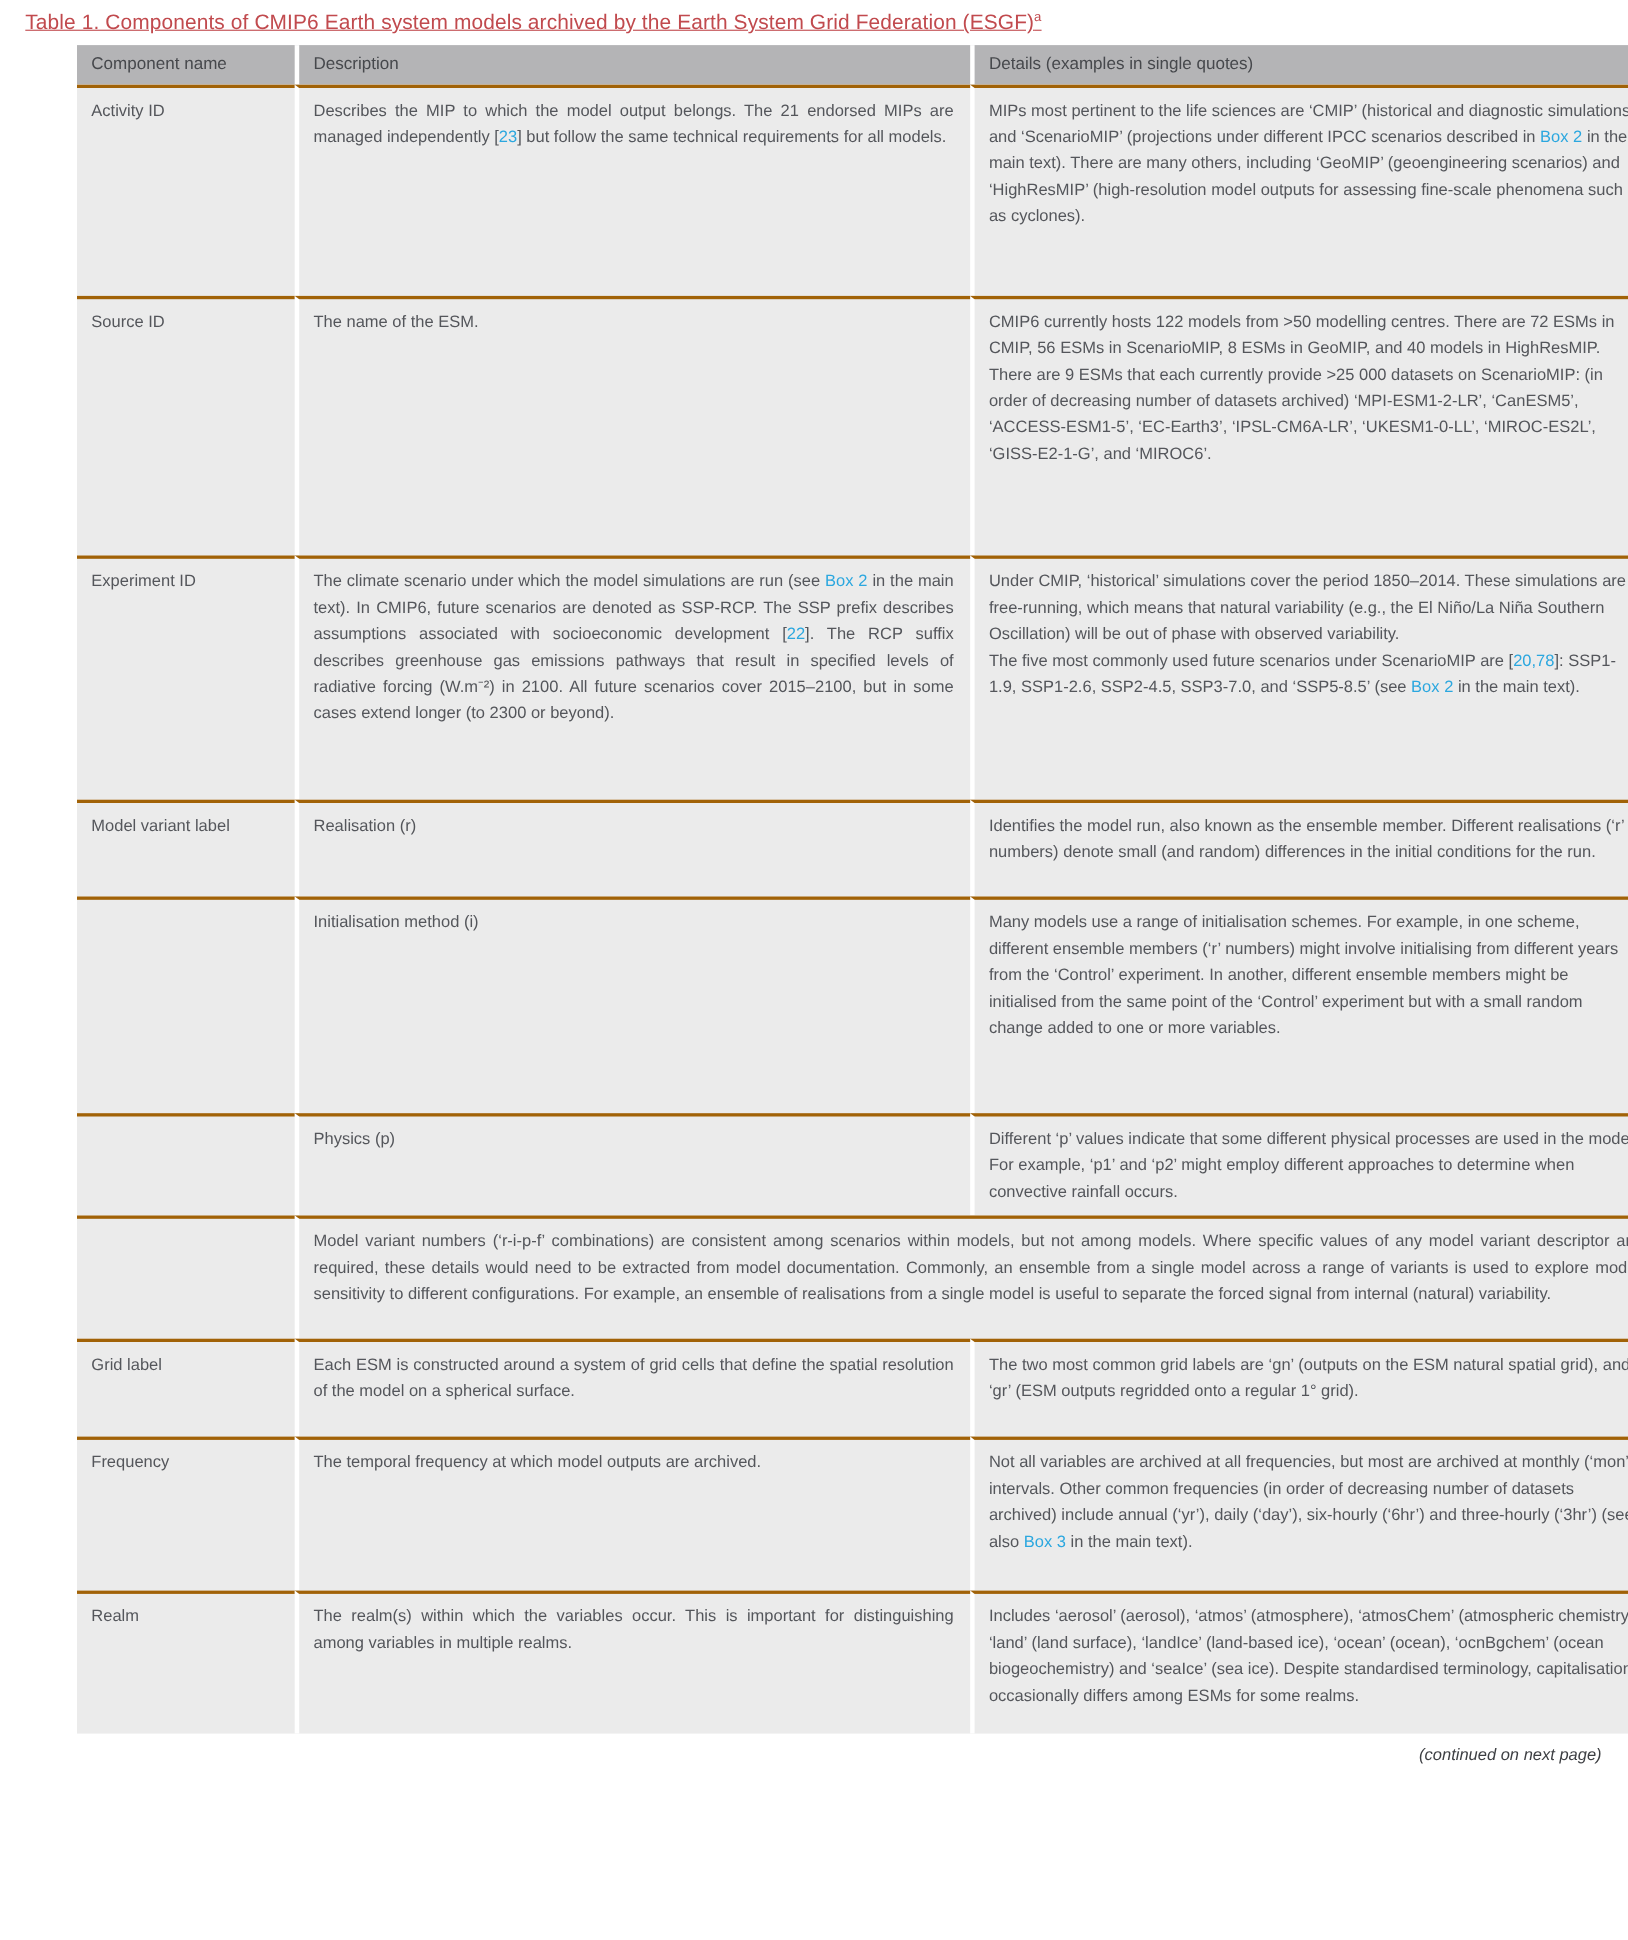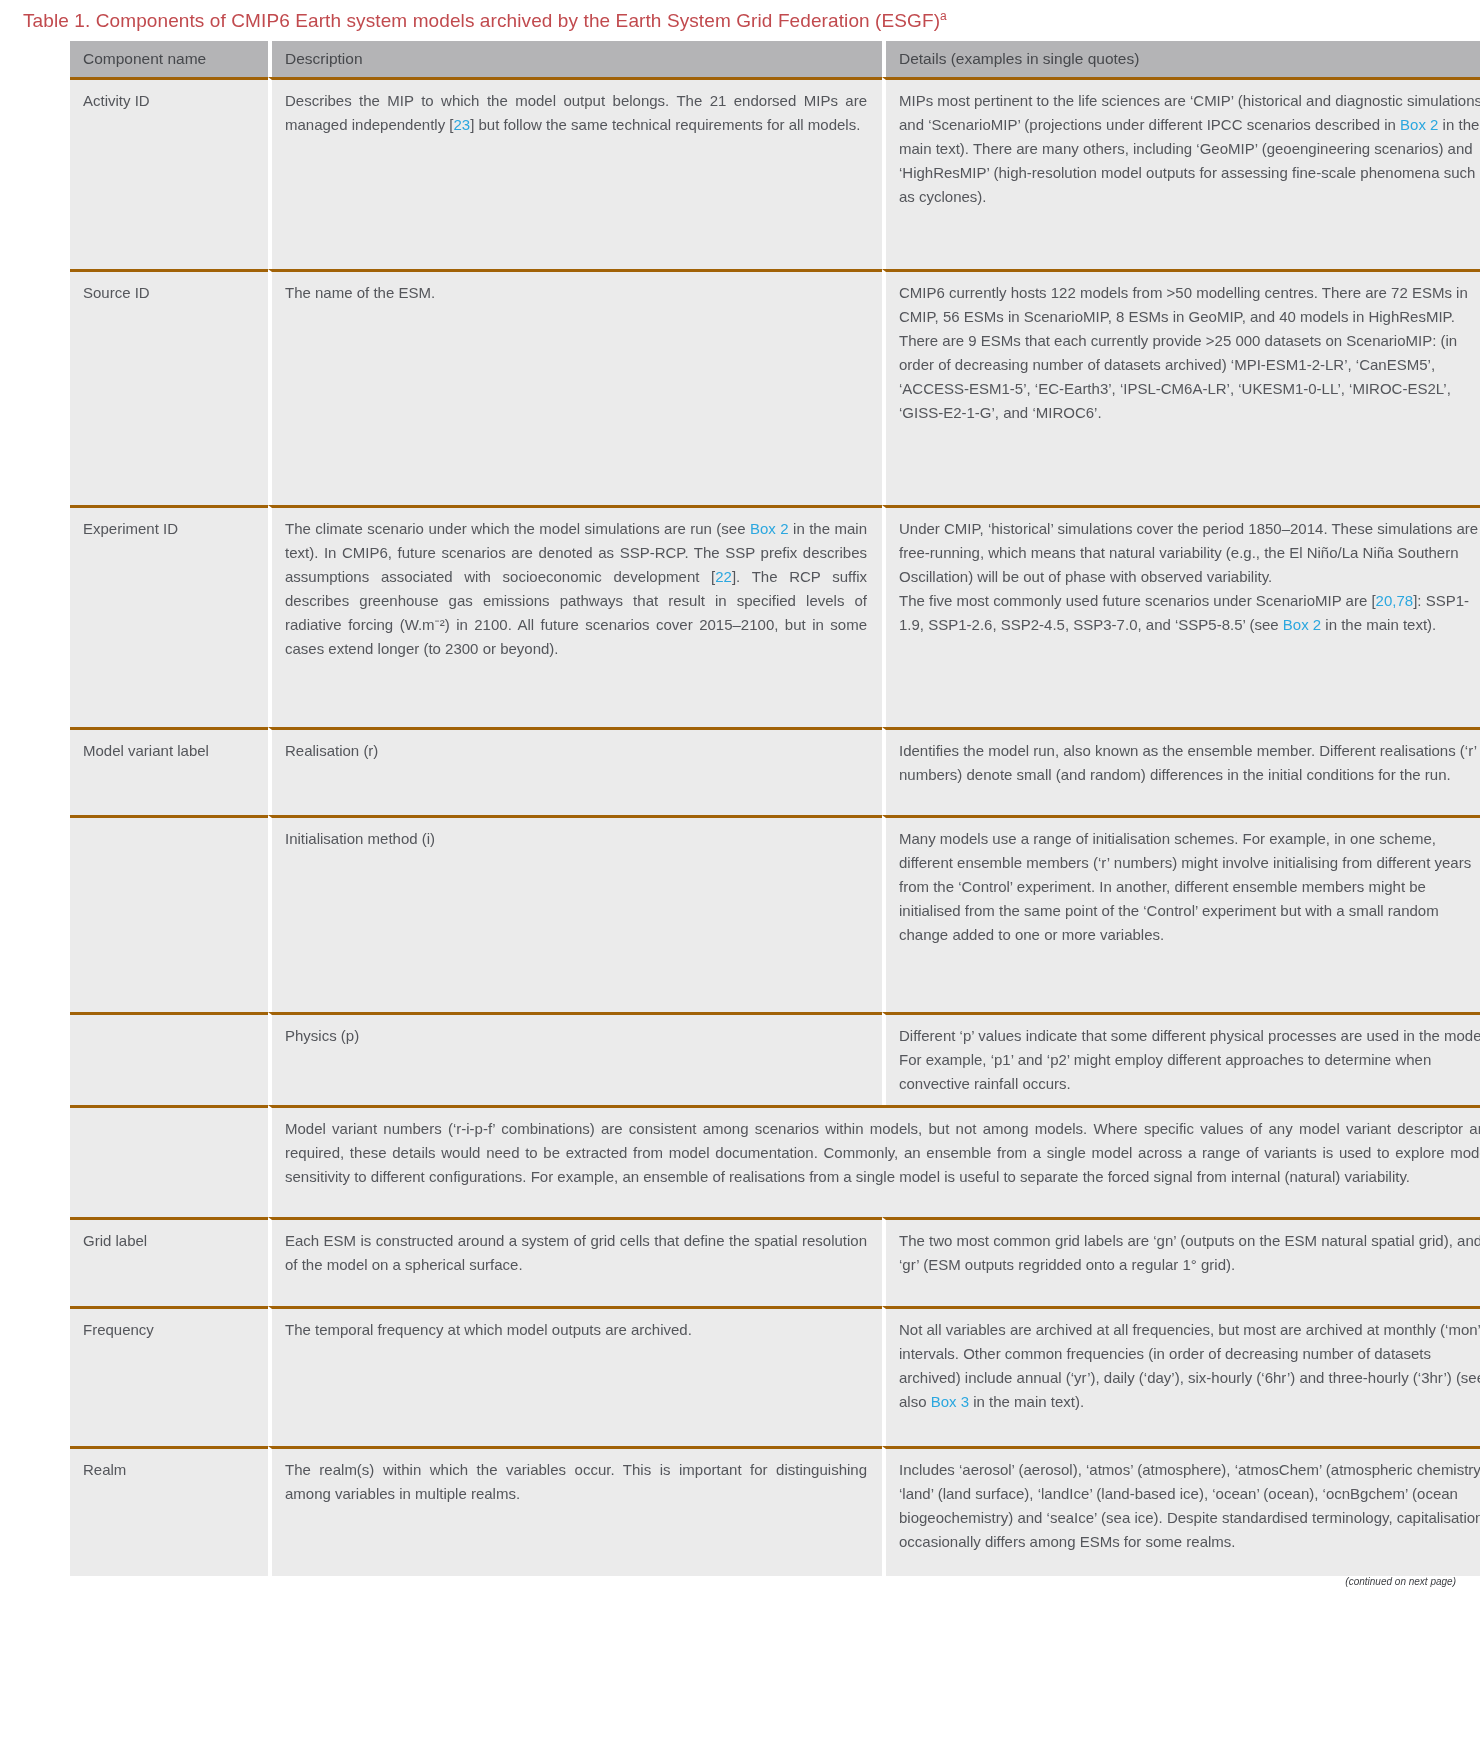--- a/index.html
+++ b/index.html
@@ -17,20 +17,21 @@
     font-family: "Liberation Sans", sans-serif;
     color: var(--text-dark);
   }
   .page { padding: 8px 22px 0 22px; }
   .table-title {
     color: var(--title-red);
     font-size: 19px;
     font-weight: 400;
     margin: 2px 0 9px 1px;
     letter-spacing: 0.1px;
+    text-decoration: underline;
   }
   .table-title .sup {
     font-size: 12px;
     vertical-align: super;
     line-height: 0;
   }
   table.esgf-table {
     border-collapse: separate;
     border-spacing: 0;
     table-layout: fixed;
@@ -73,23 +74,23 @@
   tr.h-r5 { height: 90px; margin-top: 12px; }
   tr.h-r6 { height: 90px; }
   tr.h-note { height: 112px; }
   tr.h-r7 { height: 89px; }
   tr.h-r8 { height: 140px; }
   tr.h-r9 { height: 130px; }
   .footer-note {
     width: 1436px;
     text-align: right;
     font-style: italic;
-    font-size: 10px;
+    font-size: 15px;
     color: #3d3f43;
-    margin-top: 0;
+    margin-top: 11px;
     padding-right: 2px;
   }
 </style>
 </head>
 <body>
 
 <div class="page">
 
   <div class="table-title">
     <span>Table 1. Components of CMIP6 Earth system models archived by the Earth System Grid Federation (ESGF)</span><span class="sup">a</span>

